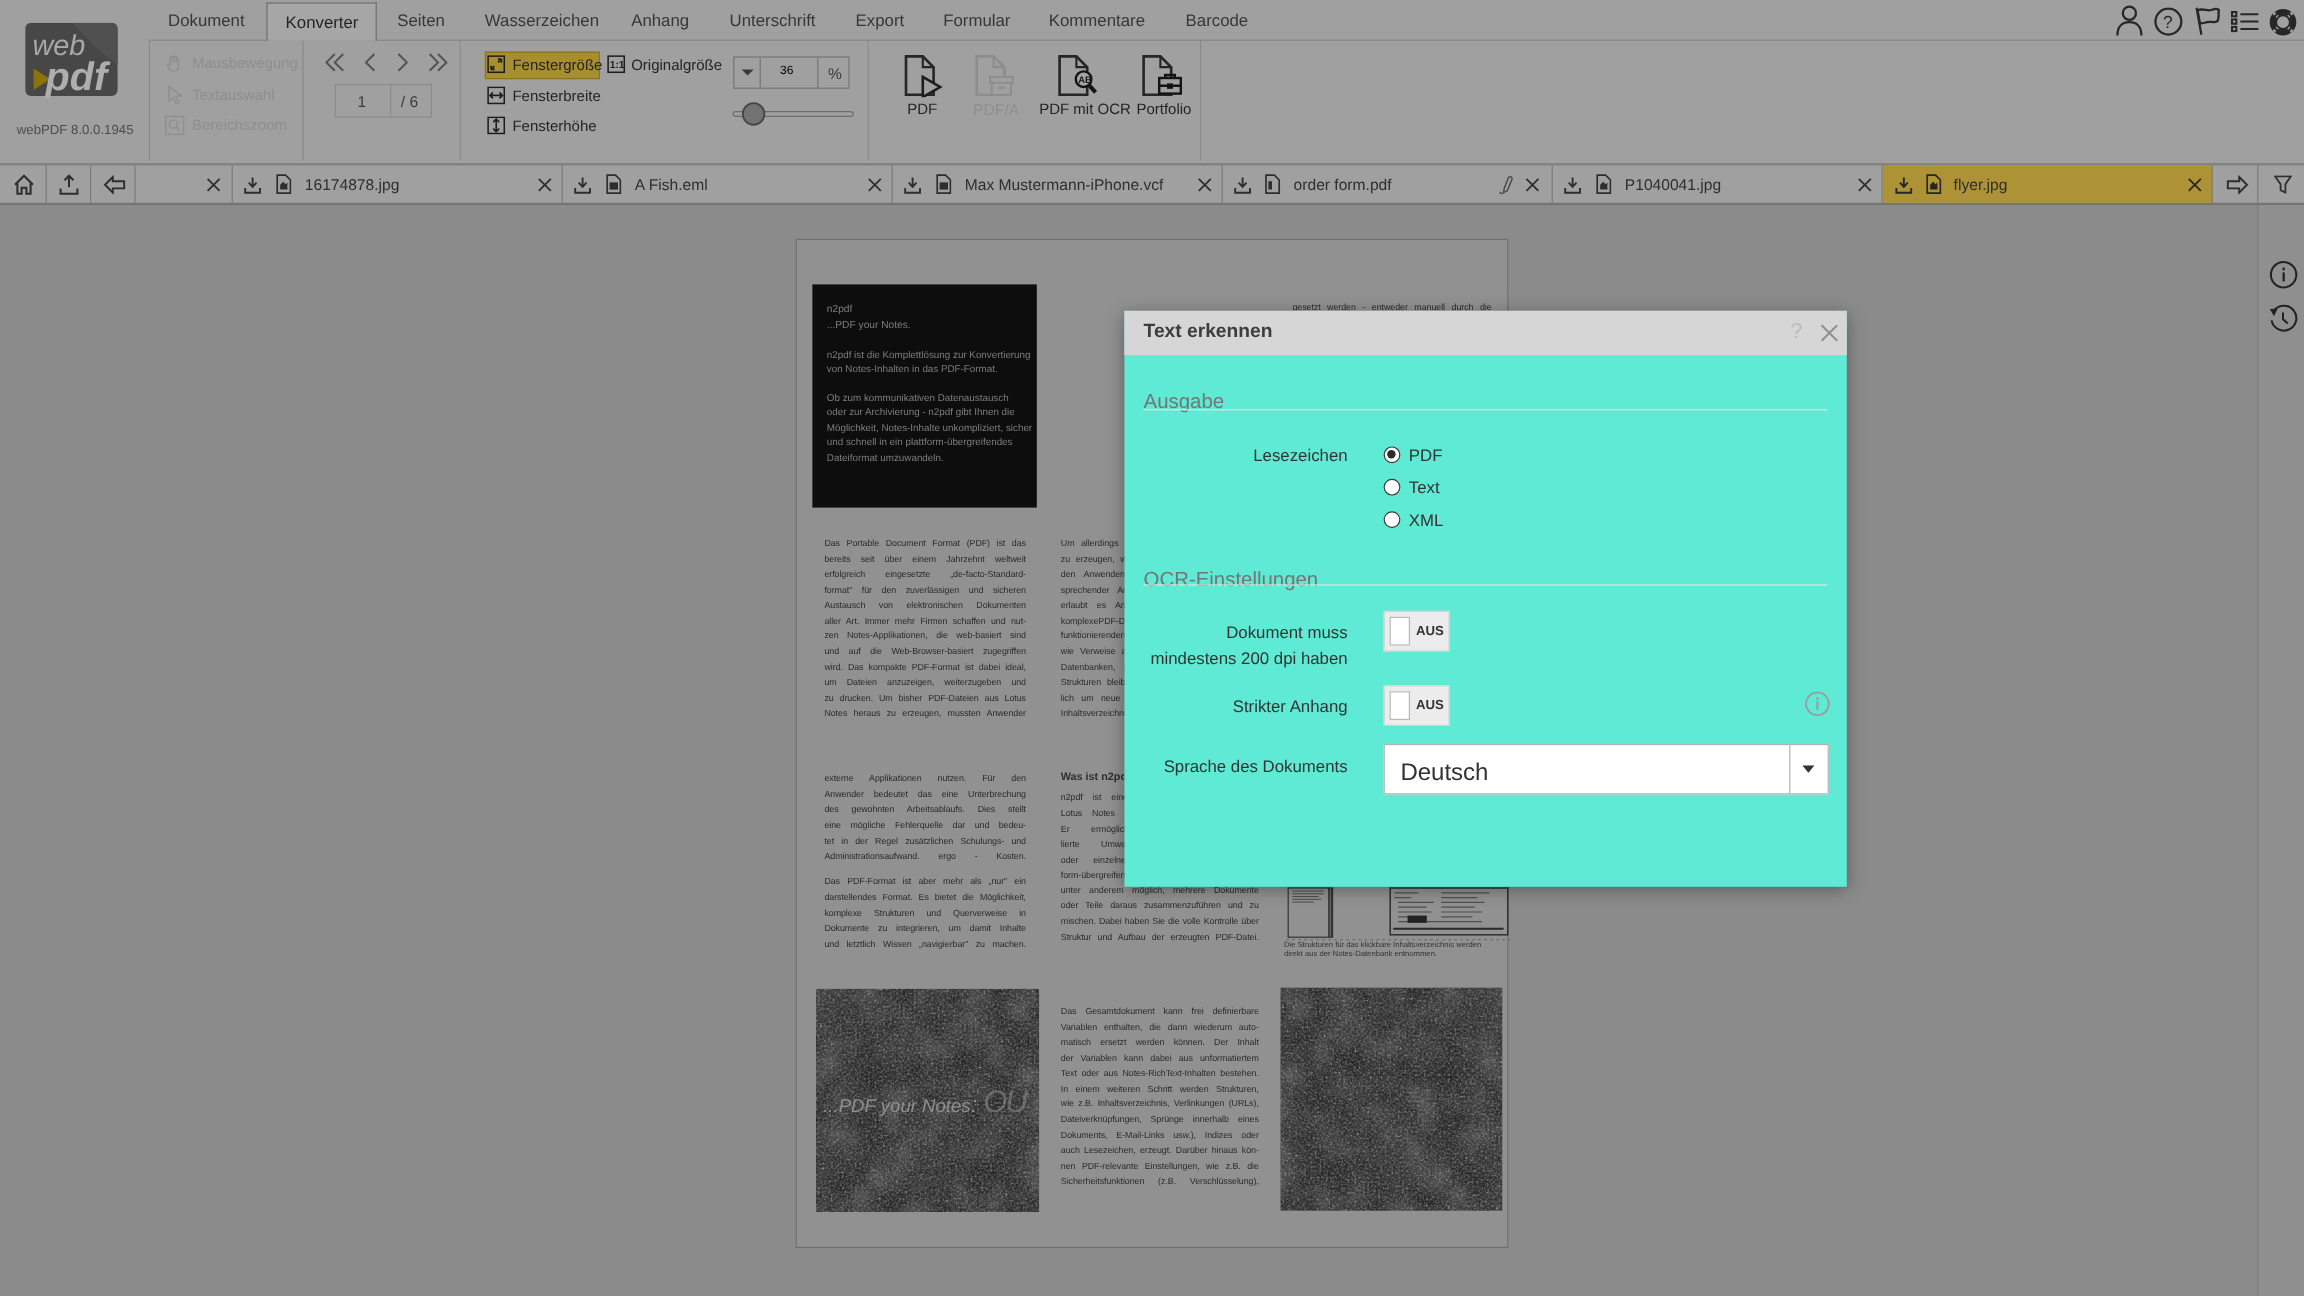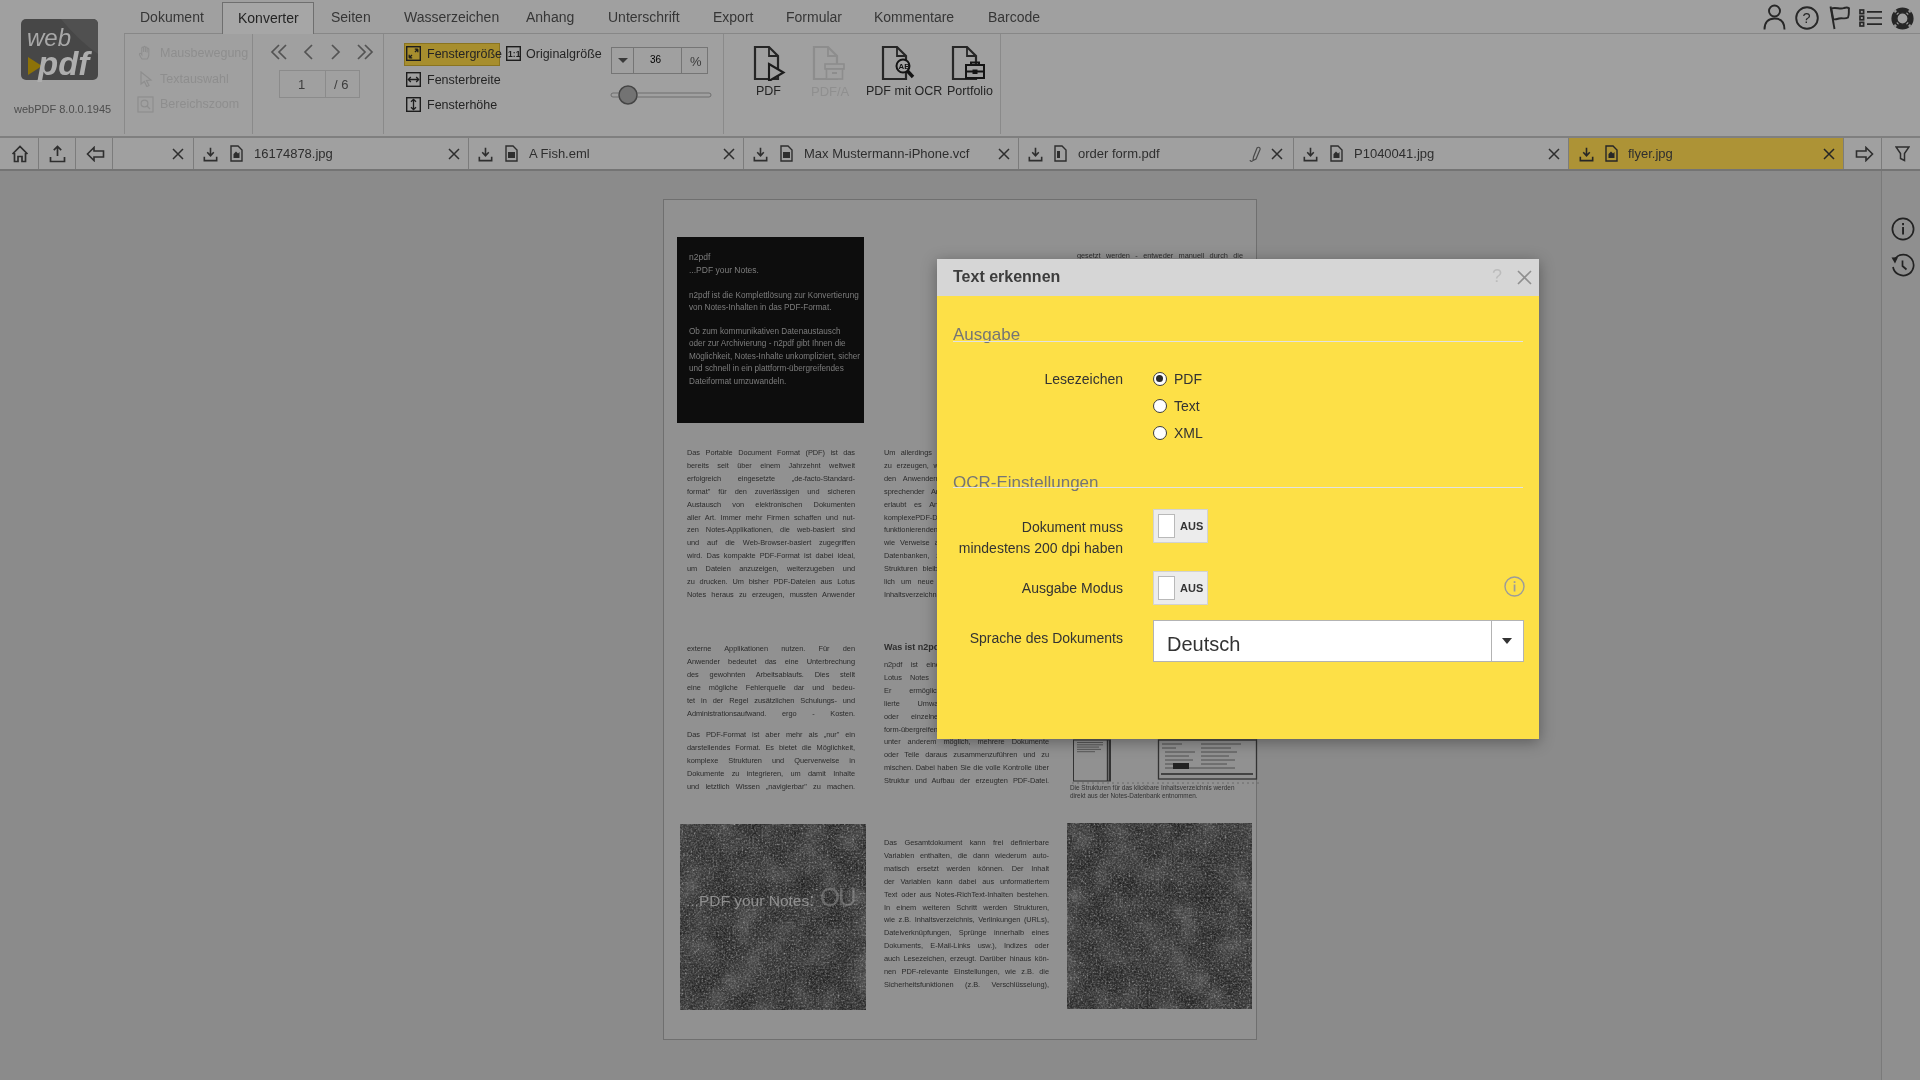--- a/index.html
+++ b/index.html
@@ -31,21 +31,21 @@
 #ytab{background:#ad9336}
 
 #page{left:663px;top:199px;width:594px;height:841px;background:#919191;border:1px solid #6f6f6f}
 .scantxt{position:absolute;font-size:7.4px;letter-spacing:-0.05px;line-height:12.9px;color:#2b2b2b;text-align:justify;text-align-last:justify;filter:blur(0.3px)}
 
 #bb1{left:13px;top:37px;width:187px;height:186px;background:#0d0d0d;color:#7d7d7d}
 #bb1 div{position:absolute;filter:blur(0.3px)}
 
 #sidebar{left:1881px;top:171px;width:39px;height:909px;background:#8f8f8f;border-left:1px solid #7a7a7a}
 
-#dialog{left:937px;top:259px;width:602px;height:480px;background:#fde047;box-shadow:0 3px 14px rgba(0,0,0,.35)}
+#dialog{left:937px;top:259px;width:602px;height:480px;background:#5eead4;box-shadow:0 3px 14px rgba(0,0,0,.35)}
 #dtitle{left:0;top:0;width:602px;height:37px;background:#d6d6d6}
 #dtitle b{position:absolute;left:16px;top:9px;font-size:16px;color:#3d3d3d}
 .sect{position:absolute;left:16px;font-size:17px;color:#757575}
 .srule{position:absolute;left:16px;width:570px;height:1px;background:#e2e2e2}
 .flabel{position:absolute;font-size:14px;color:#333;text-align:right;right:416px}
 .rlabel{position:absolute;left:237px;font-size:14px;color:#333}
 .radio{position:absolute;left:216px;width:14px;height:14px;border:1.5px solid #3c3c3c;border-radius:50%;background:#fff}
 .radio.sel:after{content:"";position:absolute;left:2.2px;top:2.2px;width:7px;height:7px;border-radius:50%;background:#2b2b2b}
 .toggle{position:absolute;left:216px;width:55px;height:34px;background:#ececec;border:1px solid #d2d2d2}
 .toggle .knob{position:absolute;left:4px;top:4px;width:17px;height:24px;background:#fff;border:1px solid #b9b9b9}
@@ -382,21 +382,21 @@
               <feFuncA type="gamma" amplitude="1.15" exponent="2.0" offset="0"></feFuncA>
             </feComponentTransfer>
           <feFlood flood-color="#666" result="f"></feFlood>
           <feComposite in="f" in2="d" operator="in"></feComposite>
         </filter>
       </defs>
       <rect width="186" height="186" fill="#131313"></rect>
       <rect width="186" height="186" filter="url(#mot)"></rect>
       <rect width="186" height="186" filter="url(#nz)"></rect>
     </svg>
-    <div class="abs" style="left:22px;top:682px;font-size:15.5px;color:#8f8f8f;filter:blur(0.35px)">...PDF your Notes<span style="font-size:19px">: </span><span style="font-size:26px;opacity:.55;letter-spacing:-2px">OU</span></div>
+    <div class="abs" style="left:22px;top:703px;font-size:15.5px;font-style:italic;color:#8f8f8f;filter:blur(0.35px)">...PDF your Notes<span style="font-size:19px">: </span><span style="font-size:26px;opacity:.55;letter-spacing:-2px">OU</span></div>
     <svg class="abs" style="left:403px;top:623px" width="185" height="186">
       <rect width="185" height="186" fill="#131313"></rect>
       <rect width="185" height="186" filter="url(#mot)" transform="translate(185 0) scale(-1 1)"></rect>
       <rect width="185" height="186" filter="url(#nz)" transform="translate(0 186) scale(1 -1)"></rect>
     </svg>
   </div>
 
   <div id="sidebar" class="abs">
     <svg class="abs" style="left:9px;top:46px" width="24" height="24" viewBox="0 0 24 24">
         <circle cx="12" cy="12" r="10.6" fill="none" stroke="#222" stroke-width="1.7"></circle>
@@ -428,21 +428,21 @@
     <div class="radio" style="top:167px"></div>
       <div class="rlabel" style="top:166px">XML</div>
     <div class="sect" style="top:214px">OCR-Einstellungen</div>
     <div class="srule" style="top:228px"></div>
     <div class="flabel" style="top:260px">Dokument muss</div>
     <div class="flabel" style="top:281px">mindestens 200 dpi haben</div>
     <div class="toggle" style="top:250px">
         <div class="knob"></div>
         <span>AUS</span>
       </div>
-    <div class="flabel" style="top:321px">Ausgabe Modus</div>
+    <div class="flabel" style="top:321px">Strikter Anhang</div>
     <div class="toggle" style="top:312px">
         <div class="knob"></div>
         <span>AUS</span>
       </div>
     <svg class="abs" style="left:567px;top:317px" width="21" height="21" viewBox="0 0 21 21">
       <circle cx="10.5" cy="10.5" r="9.5" fill="none" stroke="#9b9b9b" stroke-width="1.4"></circle>
       <rect x="9.7" y="8.5" width="1.7" height="7" fill="#9b9b9b"></rect>
         <rect x="9.7" y="5.2" width="1.7" height="1.8" fill="#9b9b9b"></rect>
     </svg>
     <div class="flabel" style="top:371px">Sprache des Dokuments</div>

